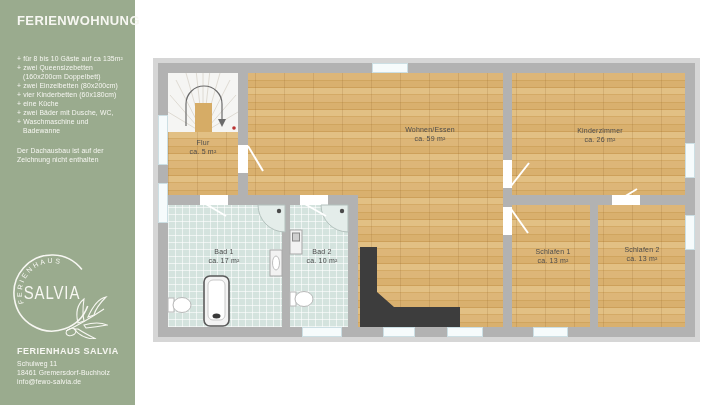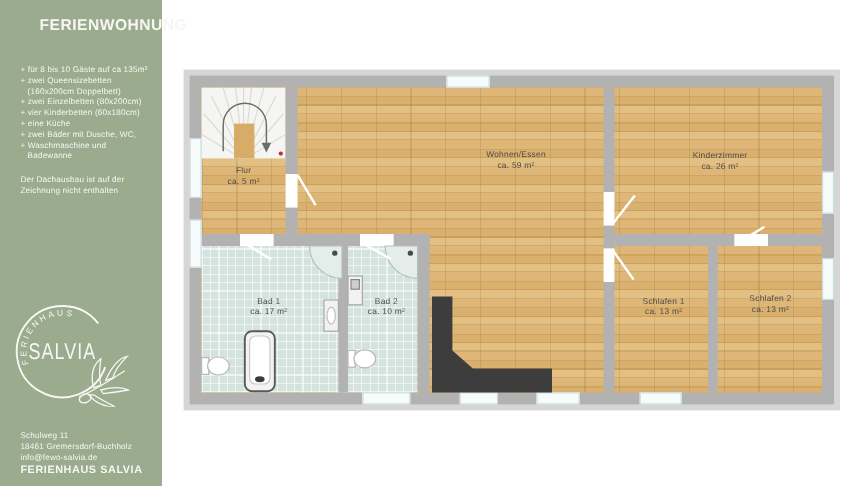--- a/index.html
+++ b/index.html
@@ -2,26 +2,26 @@
 <html><head>
 <meta charset="utf-8">
 <style>
   html,body{margin:0;padding:0;}
   body{
     width:720px;height:405px;position:relative;overflow:hidden;
     background:#ffffff;font-family:"Liberation Sans", sans-serif;
   }
   
   .sidebar{position:absolute;left:0;top:0;width:135px;height:405px;background:#9aab8e;color:#f7f7f2;}
-  .sb-title{position:absolute;left:17px;top:13px;font-size:13px;font-weight:bold;letter-spacing:.4px;line-height:16px;margin-left:16px;}
+  .sb-title{position:absolute;left:17px;top:13px;font-size:13px;font-weight:bold;letter-spacing:.4px;line-height:16px;}
   .sb-features{position:absolute;left:17px;top:54px;width:115px;font-size:6.8px;line-height:9px;letter-spacing:.15px;}
   .sb-features .indent{padding-left:6px;}
   .sb-note{position:absolute;left:17px;top:146px;font-size:6.8px;line-height:9.3px;letter-spacing:.15px;}
   .sb-logo{position:absolute;left:8px;top:247px;width:100px;height:92px;}
-  .sb-footer-title{position:absolute;left:17px;top:346px;font-size:9px;font-weight:bold;letter-spacing:.5px;margin-top:40px;}
+  .sb-footer-title{position:absolute;left:17px;top:346px;font-size:9px;font-weight:bold;letter-spacing:.5px;}
   .sb-address{position:absolute;left:17px;top:360px;font-size:6.8px;line-height:8.8px;letter-spacing:.15px;}
   
   .plan{position:absolute;left:0;top:0;width:720px;height:405px;}
   .abs{position:absolute;}
   .shadow{left:153px;top:58px;width:547px;height:284px;background:#d6d6d6;}
   .wallbox{left:158px;top:63px;width:537px;height:274px;background:#b2b2b2;}
   .wood{
     background-color:#d8b06c;
     background-image:
       repeating-linear-gradient(90deg, rgba(139,94,40,.18) 0 1px, rgba(0,0,0,0) 1px 29px),

